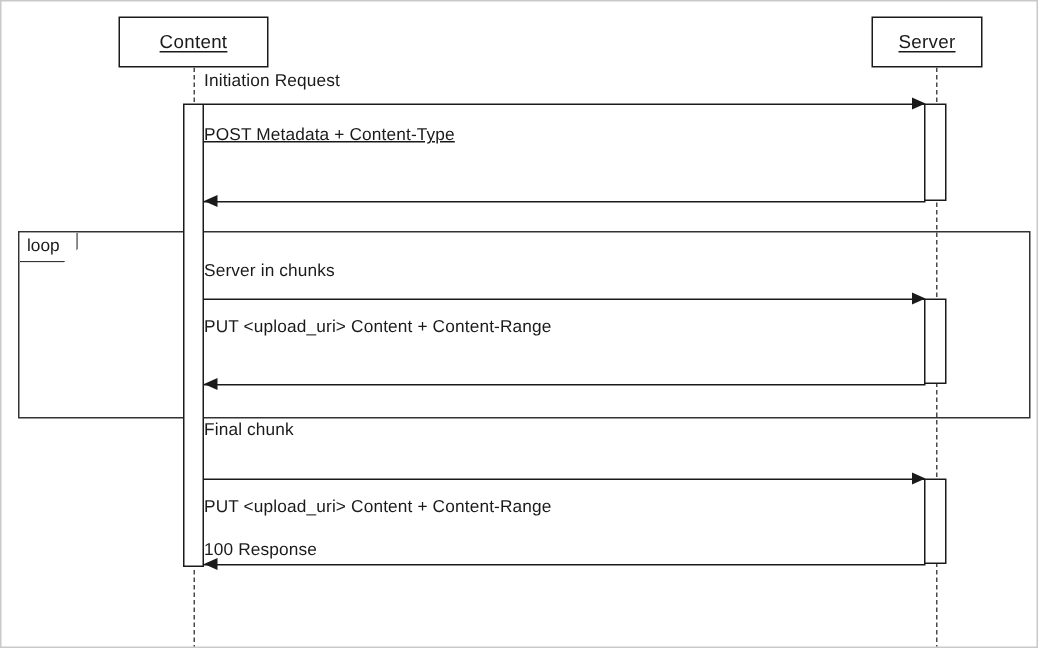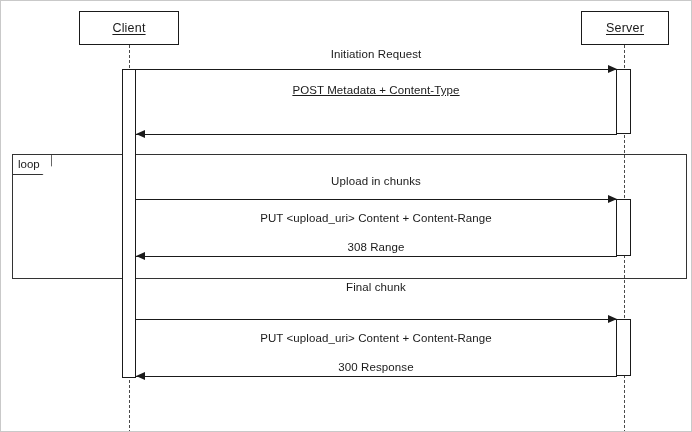--- a/index.html
+++ b/index.html
@@ -89,21 +89,20 @@
     position: absolute;
     height: 0;
     border-top: 1.4px solid #1a1a1a;
     z-index: 4;
   }
   .msg-label {
     position: absolute;
     font-size: 11.5px;
     color: #1a1a1a;
     white-space: nowrap;
-    text-align: center;
     z-index: 4;
     letter-spacing: .1px;
   }
   .arrowhead {
     position: absolute;
     width: 0;
     height: 0;
     z-index: 5;
   }
   .arrowhead.left {
@@ -138,41 +137,40 @@
 
   <div class="msg-label" style="left:135px; top:47px; width:480px;">Initiation Request</div>
 
   <div class="msg-line" style="left:135px; top:68px; width:481px;"></div>
   <div class="arrowhead right" style="left:607px; top:63.5px;"></div>
   <div class="msg-label" style="left:135px; top:83px; width:480px;text-decoration:underline;">POST Metadata + Content-Type</div>
 
   <div class="msg-line" style="left:135px; top:133px; width:481px;"></div>
   <div class="arrowhead left" style="left:135px; top:128.5px;"></div>
 
-  <div class="msg-label" style="left:135px; top:174px; width:480px;">Upload in chunks</div>
+  <div class="msg-label" style="left:135px; top:174px; width:480px;">Server in chunks</div>
 
   <div class="msg-line" style="left:135px; top:198px; width:481px;"></div>
   <div class="arrowhead right" style="left:607px; top:193.5px;"></div>
   <div class="msg-label" style="left:135px; top:211px; width:480px;">PUT &lt;upload_uri&gt; Content + Content-Range</div>
 
   <div class="msg-line" style="left:135px; top:255px; width:481px;"></div>
   <div class="arrowhead left" style="left:135px; top:250.5px;"></div>
-  <div class="msg-label" style="left:135px; top:240px; width:480px;">308 Range</div>
 
   <div class="msg-label" style="left:135px; top:280px; width:480px;">Final chunk</div>
 
   <div class="msg-line" style="left:135px; top:318px; width:481px;"></div>
   <div class="arrowhead right" style="left:607px; top:313.5px;"></div>
   <div class="msg-label" style="left:135px; top:331px; width:480px;">PUT &lt;upload_uri&gt; Content + Content-Range</div>
 
   <div class="msg-line" style="left:135px; top:375px; width:481px;"></div>
   <div class="arrowhead left" style="left:135px; top:370.5px;"></div>
-  <div class="msg-label" style="left:135px; top:360px; width:480px;">300 Response</div>
+  <div class="msg-label" style="left:135px; top:360px; width:480px;">100 Response</div>
 
   <div class="participant" style="left:78px; top:10px; width:100px; height:34px;">
-    <span class="pname">Client</span>
+    <span class="pname">Content</span>
   </div>
 
-  <div class="participant" style="left:580px; top:10px; width:88px; height:34px;">
+  <div class="participant" style="left:580px; top:10px; width:74px; height:34px;">
     <span class="pname">Server</span>
   </div>
 
 </div>
 
 </body></html>

